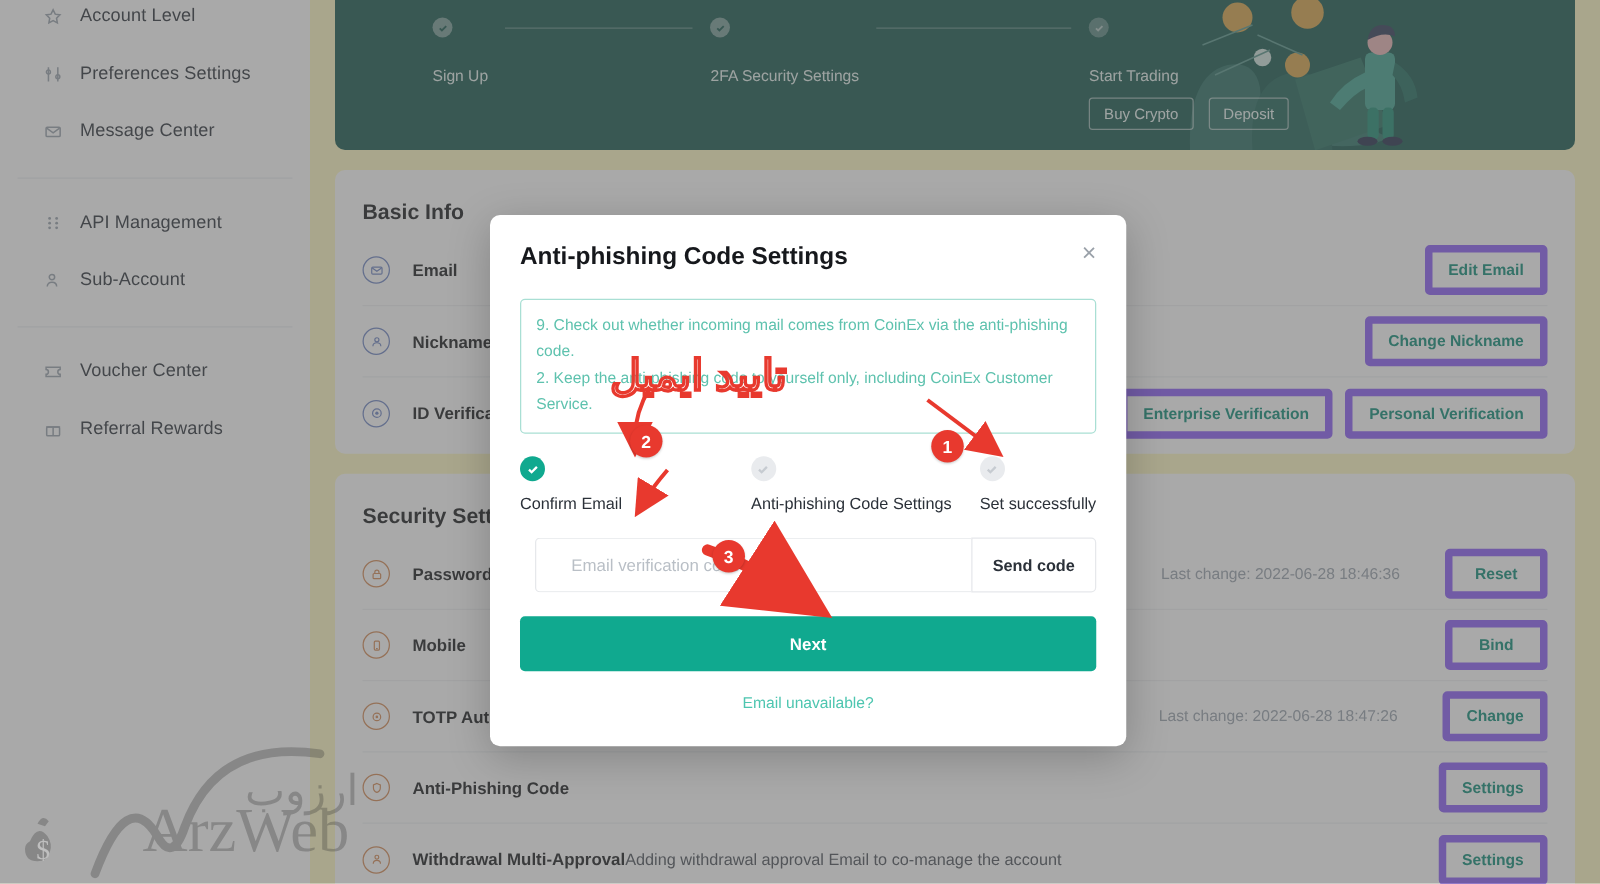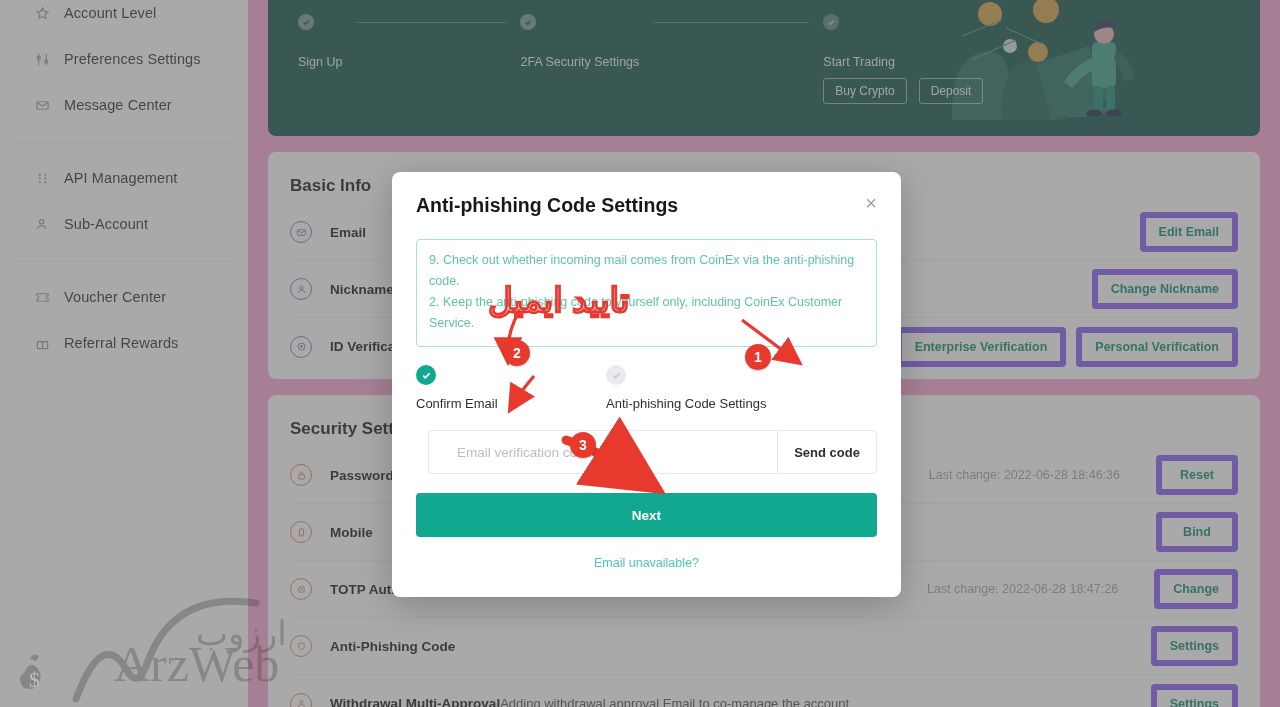--- a/index.html
+++ b/index.html
@@ -2,21 +2,21 @@
 <html><head>
 <meta charset="utf-8">
 <style>
   * { box-sizing: border-box; margin: 0; padding: 0; }
   html, body {
     width: 1280px; height: 707px;
     overflow: hidden;
     font-family: "Liberation Sans", sans-serif;
     background: #f5f6f7;
   }
-  #root { position: relative; width: 1280px; height: 707px; background: #f9a8d4; }
+  #root { position: relative; width: 1280px; height: 707px; background: #fef9c3; }
 
   
   .sidebar {
     position: absolute; left: 0; top: 0; width: 248px; height: 707px;
     background: #ffffff;
     padding-top: 0;
   }
   .side-group {
     background: #fff;
     border-radius: 10px;
@@ -40,24 +40,25 @@
   .side-ico svg { display:block; }
   .side-label { font-size: 14.5px; color: #2b3139; letter-spacing: .1px; }
   .side-sep { height: 1px; background: #eceef1; margin: 2px 14px 8px 14px; }
 
   
   .main { position: absolute; left: 248px; top: 0; right: 0; bottom: 0; padding: 0 20px; }
 
   .banner {
     position: relative;
     margin: 0 0 0 0;
-    height: 136px;
+    height: 120px;
     background: #15564c;
     border-radius: 0 0 8px 8px;
     overflow: hidden;
+    padding-left: 48px;
   }
   .banner-inner { position: relative; padding: 14px 0 0 30px; z-index: 3; }
   .steps-row { display: flex; align-items: flex-start; }
   .bstep { position: relative; }
   .bstep .circ {
     width: 16px; height: 16px; border-radius: 50%;
     background: rgba(255,255,255,0.30);
     display: flex; align-items: center; justify-content: center;
     margin-bottom: 22px;
   }
@@ -486,20 +487,28 @@
         <span class="ml">Confirm Email</span>
       </div>
       <div class="mstep s2">
         <span class="mc">
           <svg viewBox="0 0 12 12" fill="none" stroke="#c6cbd1" stroke-width="2">
               <path d="M2.4 6.2l2.3 2.3 4.6-4.7"></path>
             </svg>
         </span>
         <span class="ml">Anti-phishing Code Settings</span>
       </div>
+      <div class="mstep">
+        <span class="mc">
+          <svg viewBox="0 0 12 12" fill="none" stroke="#c6cbd1" stroke-width="2">
+              <path d="M2.4 6.2l2.3 2.3 4.6-4.7"></path>
+            </svg>
+        </span>
+        <span class="ml">Set successfully</span>
+      </div>
     </div>
 
     <div class="m-field">
       <input class="m-input" type="text" placeholder="Email verification code" style="">
       <button class="m-send">Send code</button>
     </div>
 
     <button class="m-next">Next</button>
 
     <div class="m-alt">

